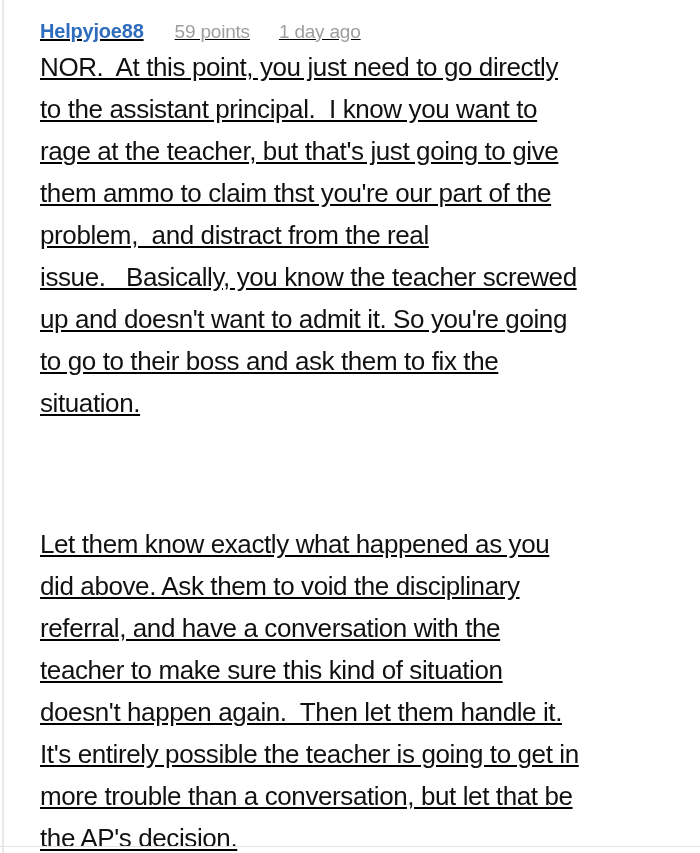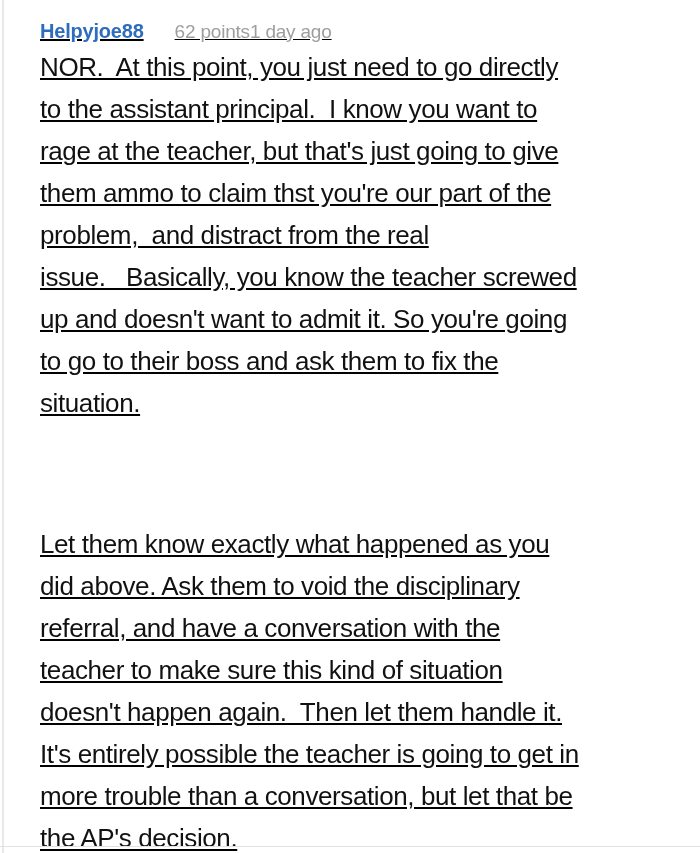--- a/index.html
+++ b/index.html
@@ -48,20 +48,21 @@
   }
   .points {
     color: var(--meta-gray, #9e9e9e);
     font-size: 19px;
     margin-left: 31px;
     letter-spacing: -0.2px;
   }
   .timestamp {
     color: var(--meta-gray, #9e9e9e);
     font-size: 19px;
+    margin-left: 29px;
     letter-spacing: -0.2px;
   }
   .comment-body {
     margin-top: 0;
   }
   .para {
     font-size: 26px;
     line-height: 42px;
     color: var(--body-text, #111111);
     letter-spacing: -0.4px;
@@ -81,21 +82,21 @@
 </style>
 </head>
 <body>
 
 <div class="page">
   <div class="thread-line"></div>
 
   <div class="comment">
     <div class="comment-header">
       <span class="username">Helpyjoe88</span>
-      <span class="points">62 points</span>
+      <span class="points">59 points</span>
       <span class="timestamp">1 day ago</span>
     </div>
 
     <div class="comment-body">
       <div class="para">NOR.  At this point, you just need to go directly
 to the assistant principal.  I know you want to
 rage at the teacher, but that's just going to give
 them ammo to claim thst you're our part of the
 problem,  and distract from the real
 issue.   Basically, you know the teacher screwed

